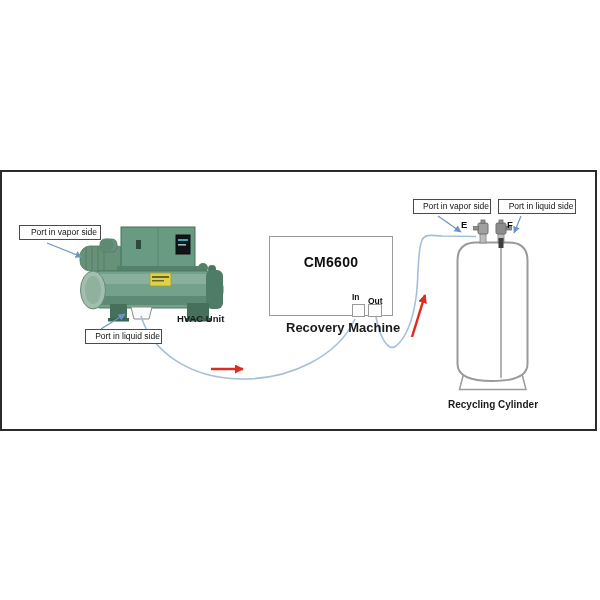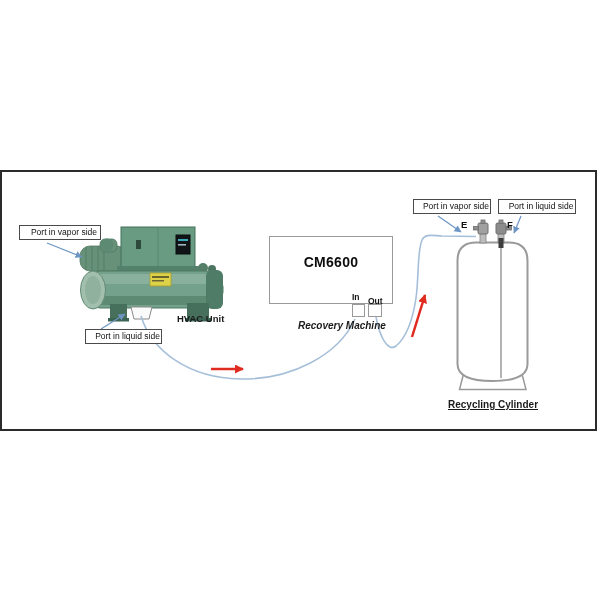--- a/index.html
+++ b/index.html
@@ -17,21 +17,21 @@
     position:absolute;z-index:3;background:#ffffff;border:1px solid #4a4a4a;
     font-size:8.5px;line-height:13px;text-align:center;color:#111;
     display:flex;align-items:center;justify-content:center;white-space:nowrap;
     box-sizing:border-box;
     padding-left:8px;
   }
   .caption{
     position:absolute;z-index:3;font-weight:bold;color:#1a1a1a;white-space:nowrap;
   }
   .machine-box{
-    position:absolute;left:269px;top:236px;width:124px;height:68px;
+    position:absolute;left:269px;top:236px;width:124px;height:80px;
     border:1px solid #9a9a9a;background:#ffffff;z-index:2;box-sizing:border-box;
   }
   .model-label{
     position:absolute;left:0;right:0;top:17px;text-align:center;
     font-size:14px;font-weight:bold;letter-spacing:.3px;color:#0d0d0d;
   }
   .port-word{
     position:absolute;z-index:3;font-size:8.5px;font-weight:bold;color:#111;white-space:nowrap;text-align:right;
   }
   .port-square{
@@ -136,19 +136,19 @@
 <div class="callout" style="left:85px;top:329px;width:77px;height:15px;">Port in liquid side</div>
 <div class="caption" style="left:177px;top:313px;font-size:9.5px;">HVAC Unit</div>
 
 <div class="machine-box">
   <div class="model-label">CM6600</div>
 </div>
 <div class="port-word" style="left:352px;top:292px;">In</div>
 <div class="port-word" style="left:368px;top:296px;">Out</div>
 <div class="port-square" style="left:352px;top:304px;width:13px;height:13px;"></div>
 <div class="port-square" style="left:368px;top:304px;width:14px;height:13px;"></div>
-<div class="caption" style="left:298px;top:320px;font-size:10px;font-style:italic;">Recovery Machine</div>
+<div class="caption" style="left:286px;top:320px;font-size:13px;">Recovery Machine</div>
 
 <div class="callout" style="left:413px;top:199px;width:78px;height:15px;">Port in vapor side</div>
 <div class="callout" style="left:498px;top:199px;width:78px;height:15px;">Port in liquid side</div>
 <div class="valve-letter" style="left:461px;top:219px;">E</div>
 <div class="valve-letter" style="left:507px;top:219px;">F</div>
-<div class="caption" style="left:448px;top:399px;font-size:10px;text-decoration:underline;">Recycling Cylinder</div>
+<div class="caption" style="left:448px;top:399px;font-size:10px;">Recycling Cylinder</div>
 
 </body></html>

